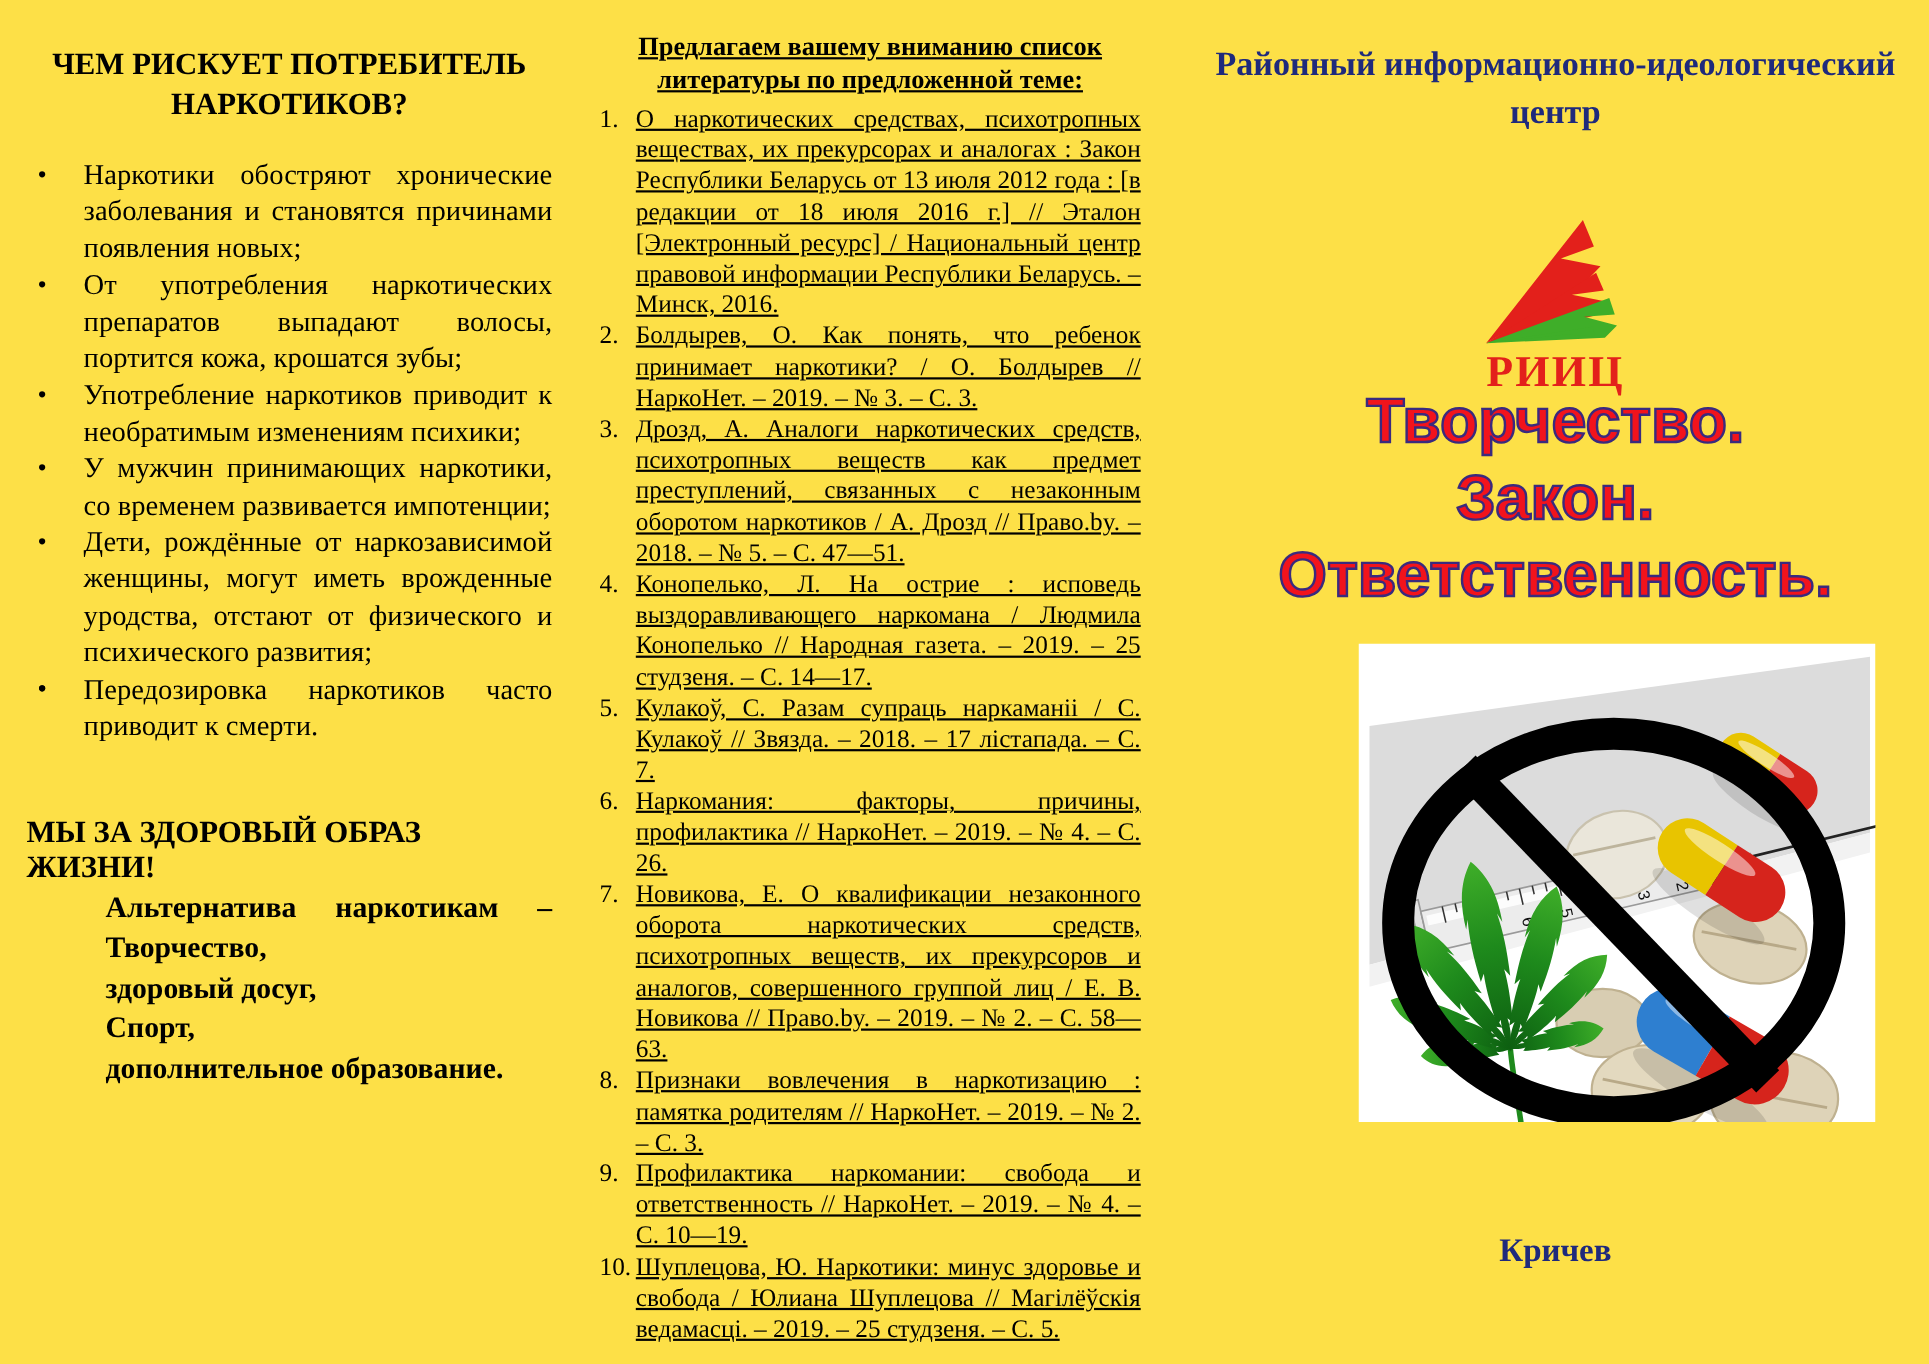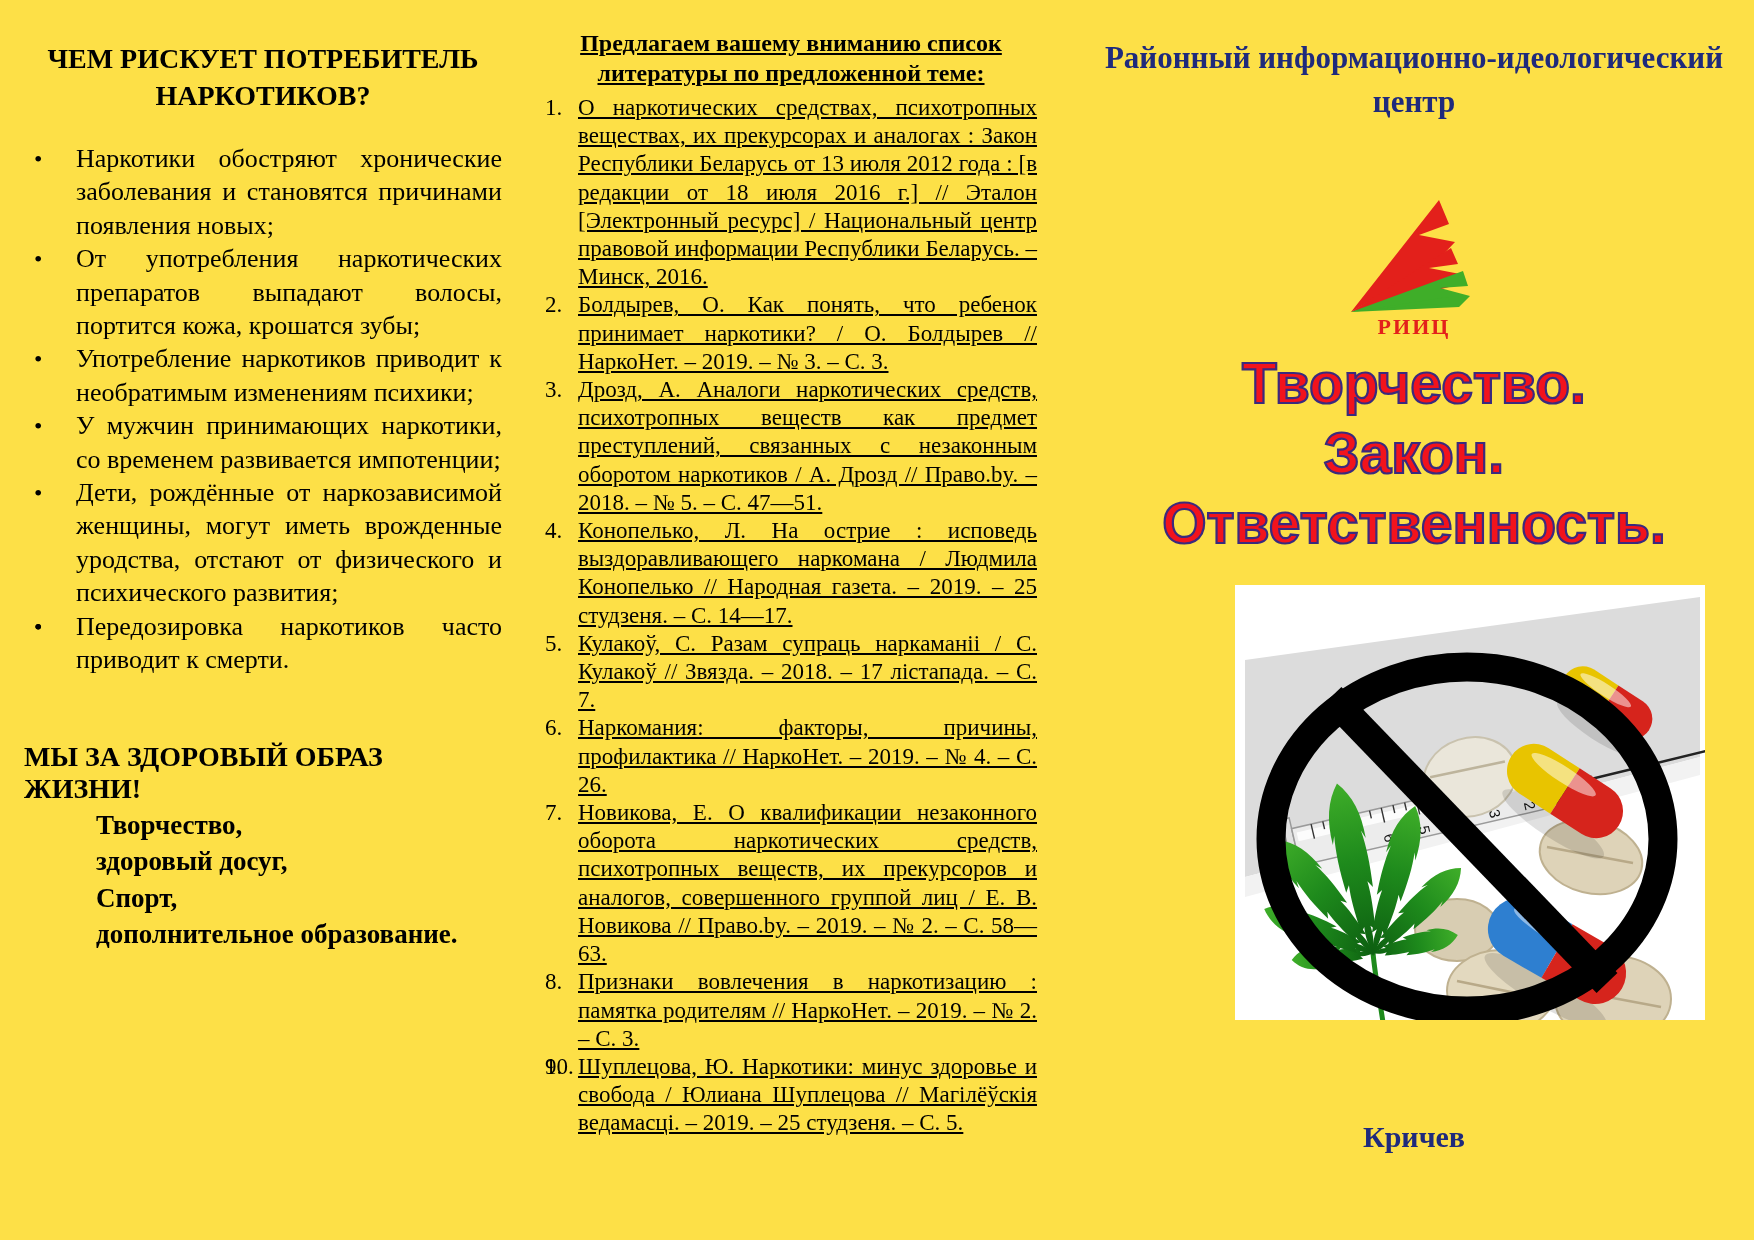--- a/index.html
+++ b/index.html
@@ -22,21 +22,21 @@
   .pm-heading{font-weight:bold;font-size:24px;line-height:30px;text-align:center;margin-bottom:6px;}
   .lit-item{position:relative;padding-left:33px;font-size:23px;line-height:28.2px;text-align:justify;}
   .lit-num{position:absolute;left:0;top:0;}
 
   
   .panel-right{position:absolute;left:1090px;top:36px;width:648px;height:1200px;}
   .pr-org{position:absolute;top:0;left:0;width:100%;text-align:center;font-weight:bold;
           font-size:31px;line-height:44px;color:#1f2a7c;}
   .pr-logo{position:absolute;top:158px;left:224px;width:200px;text-align:center;}
   .pr-logo svg{display:block;margin:0 auto;}
-  .pr-logo-text{font-weight:bold;font-size:22px;color:#e3201b;letter-spacing:2px;margin-top:-2px;}
+  .pr-logo-text{font-weight:bold;font-size:40px;color:#e3201b;letter-spacing:2px;margin-top:-2px;}
   .pr-title{position:absolute;top:312px;left:0;width:100%;text-align:center;
             font-family:"Liberation Sans","DejaVu Sans",sans-serif;font-weight:bold;
             font-size:57px;line-height:70px;color:#f2131c;
             -webkit-text-stroke:2.2px #3a2a7e;}
   .pr-photo{position:absolute;top:549px;left:145px;}
   .pr-city{position:absolute;top:1084px;left:0;width:100%;text-align:center;
            font-weight:bold;font-size:30px;color:#1f2a7c;}
 </style>
 </head>
 <body>
@@ -70,20 +70,21 @@
       <span class="bullet-mark">•</span>
     </div>
     <div class="bullet-item">
       <span class="bullet-mark">•</span>
       <span>Передозировка наркотиков часто приводит к смерти.</span>
     </div>
 
     <div class="pl-slogan">МЫ ЗА ЗДОРОВЫЙ ОБРАЗ ЖИЗНИ!</div>
 
     <div class="alt-block">
+      <div class="alt-line-just">Альтернатива наркотикам –</div>
       <div>Творчество,</div>
       <div>здоровый досуг,</div>
       <div>Спорт,</div>
       <div>дополнительное образование.</div>
     </div>
   </div>
 
   <div class="panel-mid">
     <div class="pm-heading">Предлагаем вашему вниманию список литературы по предложенной теме:</div>
 
@@ -114,20 +115,21 @@
     <div class="lit-item">
       <span class="lit-num">7.</span>
       <span>Новикова, Е. О квалификации незаконного оборота наркотических средств, психотропных веществ, их прекурсоров и аналогов, совершенного группой лиц / Е. В. Новикова // Право.by. – 2019. – № 2. – С. 58—63.</span>
     </div>
     <div class="lit-item">
       <span class="lit-num">8.</span>
       <span>Признаки вовлечения в наркотизацию : памятка родителям // НаркоНет. – 2019. – № 2. – С. 3.</span>
     </div>
     <div class="lit-item">
       <span class="lit-num">9.</span>
+      <span>Профилактика наркомании: свобода и ответственность // НаркоНет. – 2019. – № 4. – С. 10—19.</span>
     </div>
     <div class="lit-item">
       <span class="lit-num">10.</span>
       <span>Шуплецова, Ю. Наркотики: минус здоровье и свобода / Юлиана Шуплецова // Магілёўскія ведамасці. – 2019. – 25 студзеня. – С. 5.</span>
     </div>
   </div>
 
   <div class="panel-right">
     <div class="pr-org">Районный информационно-идеологический центр</div>
 

